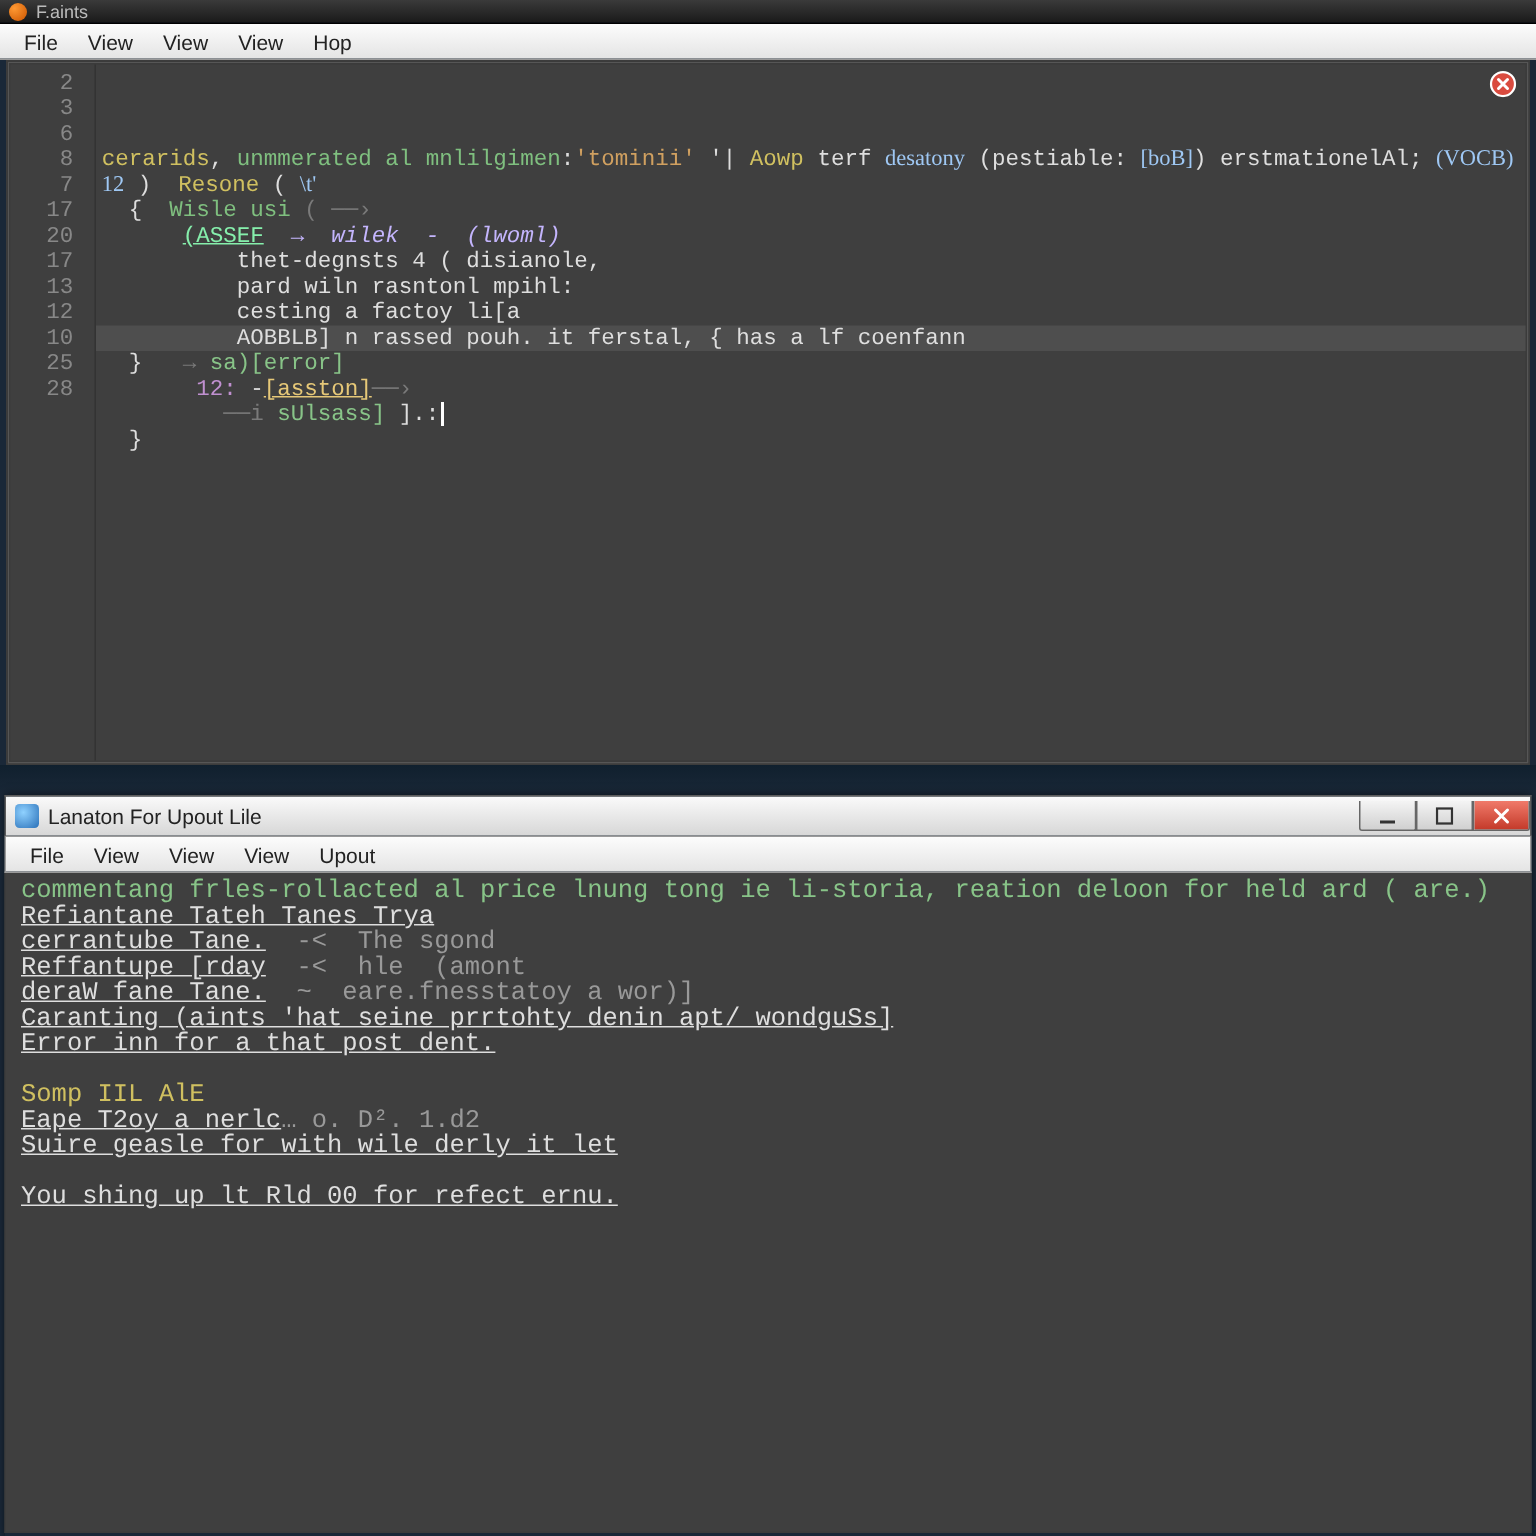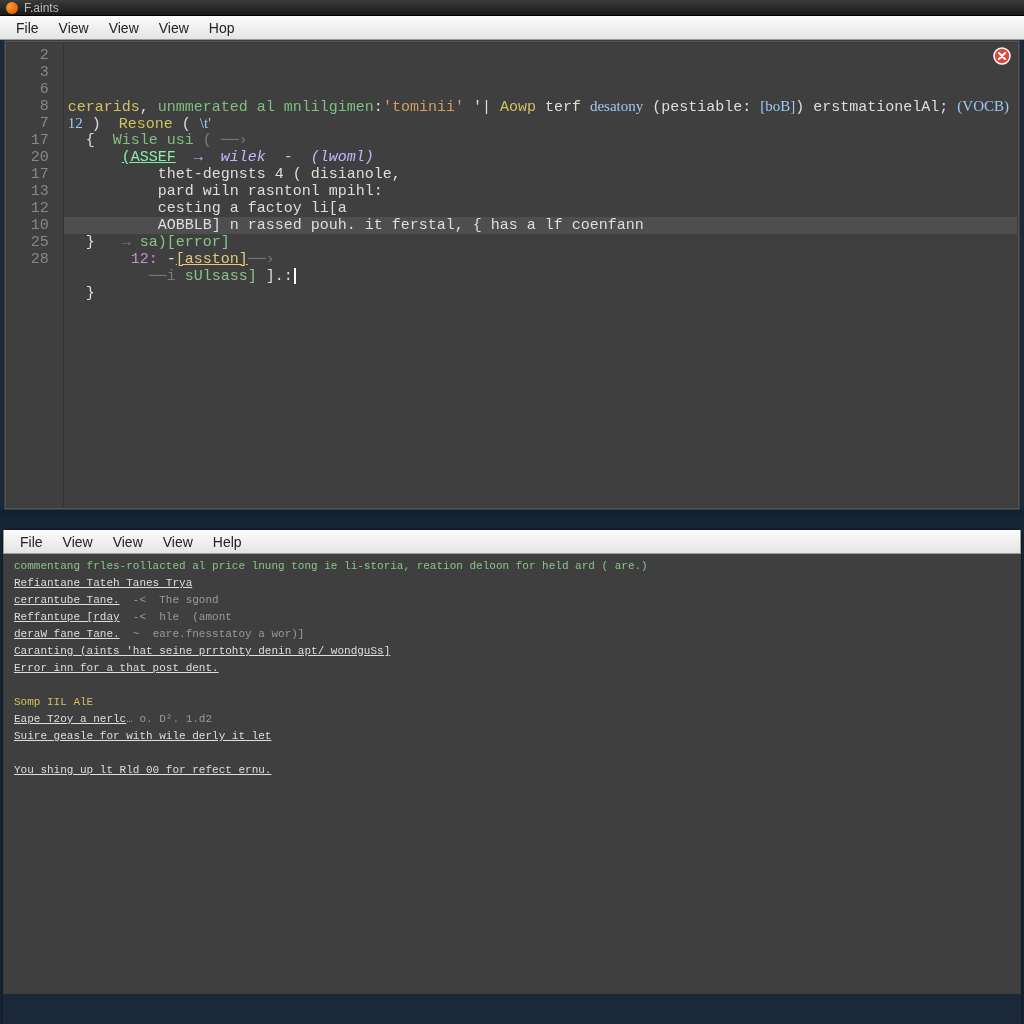--- a/index.html
+++ b/index.html
@@ -144,21 +144,21 @@
     display:flex; align-items:center; padding:0 6px;
     font-family:"Segoe UI",sans-serif; font-size:14px; color:#222;
   }
   .lw-menubar .menu-item { padding:2px 10px; cursor:default; }
 
   .console {
     height:440px;
     background:#3f3f3f; color:#ddd;
     border:1px solid #3c3c3c; border-top:none;
     padding:4px 10px;
-    font-size:11px; line-height:17px;
+    font-size:17px; line-height:17px;
     white-space:pre;
   }
   .console .cl { height:17px; }
   .c-g { color:#88c488; }
   .c-w { color:#dedede;text-decoration:underline; }
   .c-y { color:#d0c060;text-align:right; }
   .c-gr{ color:#999; }
 </style>
 </head>
 <body>
@@ -203,21 +203,41 @@
       <div class="code" id="code">
         <div class="hl-line" id="hl" style="top: 174px;"></div>
       <div class="line"><span class="tok-y">cerarids</span><span class="tok-w">, </span><span class="tok-c">unmmerated al mnlilgimen</span><span class="tok-w">:</span><span class="tok-o">'tominii'</span><span class="tok-w"> '| </span><span class="tok-y">Aowp</span><span class="tok-w"> terf </span><span class="tok-b">desatony</span><span class="tok-w"> (pestiable: </span><span class="tok-b">[boB]</span><span class="tok-w">) erstmationelAl; </span><span class="tok-b">(VOCB)</span></div><div class="line"><span class="tok-b">12</span><span class="tok-w"> )  </span><span class="tok-y">Resone</span><span class="tok-w"> ( </span><span class="tok-b">\t'</span></div><div class="line"><span class="tok-w">  {  </span><span class="tok-c">Wisle usi</span><span class="tok-g"> ( ──›</span></div><div class="line"><span class="tok-w">      </span><span class="tok-r2">(ASSEF</span><span class="tok-r">  →  wilek  -  (lwoml)</span></div><div class="line"><span class="tok-w">          thet-degnsts 4 ( disianole,</span></div><div class="line"><span class="tok-w">          pard wiln rasntonl mpihl:</span></div><div class="line"><span class="tok-w">          cesting a factoy li[a</span></div><div class="line"><span class="tok-w">          AOBBLB] n rassed pouh. it ferstal, { has a lf coenfann</span></div><div class="line"><span class="tok-w">  }   </span><span class="tok-g">→ </span><span class="tok-gr">sa)[error]</span></div><div class="line"><span class="tok-w">       </span><span class="tok-kw">12:</span><span class="tok-w"> -</span><span class="tok-br">[asston]</span><span class="tok-g">──›</span></div><div class="line"><span class="tok-w">         </span><span class="tok-g">──i </span><span class="tok-gr">sUlsass]</span><span class="tok-w"> ].:</span><span class="cursor"></span></div><div class="line"><span class="tok-w">  }</span></div><div class="line"><span class="tok-w"></span></div></div>
     </div>
   </div>
 </div>
 
 <div class="gap"></div>
 
 <div class="lower">
+  <div class="lw-titlebar">
+    <div class="app-icon2"></div>
+    <div>Lanaton For Upout Lile</div>
+    <div class="spacer"></div>
+    <div class="winbtn min">
+      <svg width="12" height="12">
+          <rect x="1" y="9" width="10" height="2" fill="#333"></rect>
+        </svg>
+    </div>
+    <div class="winbtn">
+      <svg width="12" height="12">
+          <rect x="1" y="1" width="10" height="10" fill="none" stroke="#333" stroke-width="1.5"></rect>
+        </svg>
+    </div>
+    <div class="winbtn close">
+      <svg width="12" height="12">
+          <path d="M2 2 L10 10 M10 2 L2 10" stroke="#fff" stroke-width="2" stroke-linecap="round"></path>
+        </svg>
+    </div>
+  </div>
   <div class="lw-menubar">
     <div class="menu-item">File</div>
     <div class="menu-item">View</div>
     <div class="menu-item">View</div>
     <div class="menu-item">View</div>
-    <div class="menu-item">Help</div>
+    <div class="menu-item">Upout</div>
   </div>
   <div class="console" id="console"><div class="cl"><span class="c-g">commentang frles-rollacted al price lnung tong ie li-storia, reation deloon for held ard ( are.)</span></div><div class="cl"><span class="c-w">Refiantane Tateh Tanes Trya</span></div><div class="cl"><span class="c-w">cerrantube Tane.</span><span class="c-gr">  -&lt;  The sgond</span></div><div class="cl"><span class="c-w">Reffantupe [rday</span><span class="c-gr">  -&lt;  hle  (amont</span></div><div class="cl"><span class="c-w">deraW fane Tane.</span><span class="c-gr">  ~  eare.fnesstatoy a wor)]</span></div><div class="cl"><span class="c-w">Caranting (aints 'hat seine prrtohty denin apt/ wondguSs]</span></div><div class="cl"><span class="c-w">Error inn for a that post dent.</span></div><div class="cl"><span class="c-w"></span></div><div class="cl"><span class="c-y">Somp IIL AlE</span></div><div class="cl"><span class="c-w">Eape T2oy a nerlc</span><span class="c-gr">… o. D². 1.d2</span></div><div class="cl"><span class="c-w">Suire geasle for with wile derly it let</span></div><div class="cl"><span class="c-w"></span></div><div class="cl"><span class="c-w">You shing up lt Rld 00 for refect ernu.</span></div></div>
 </div>
 
 </body></html>

